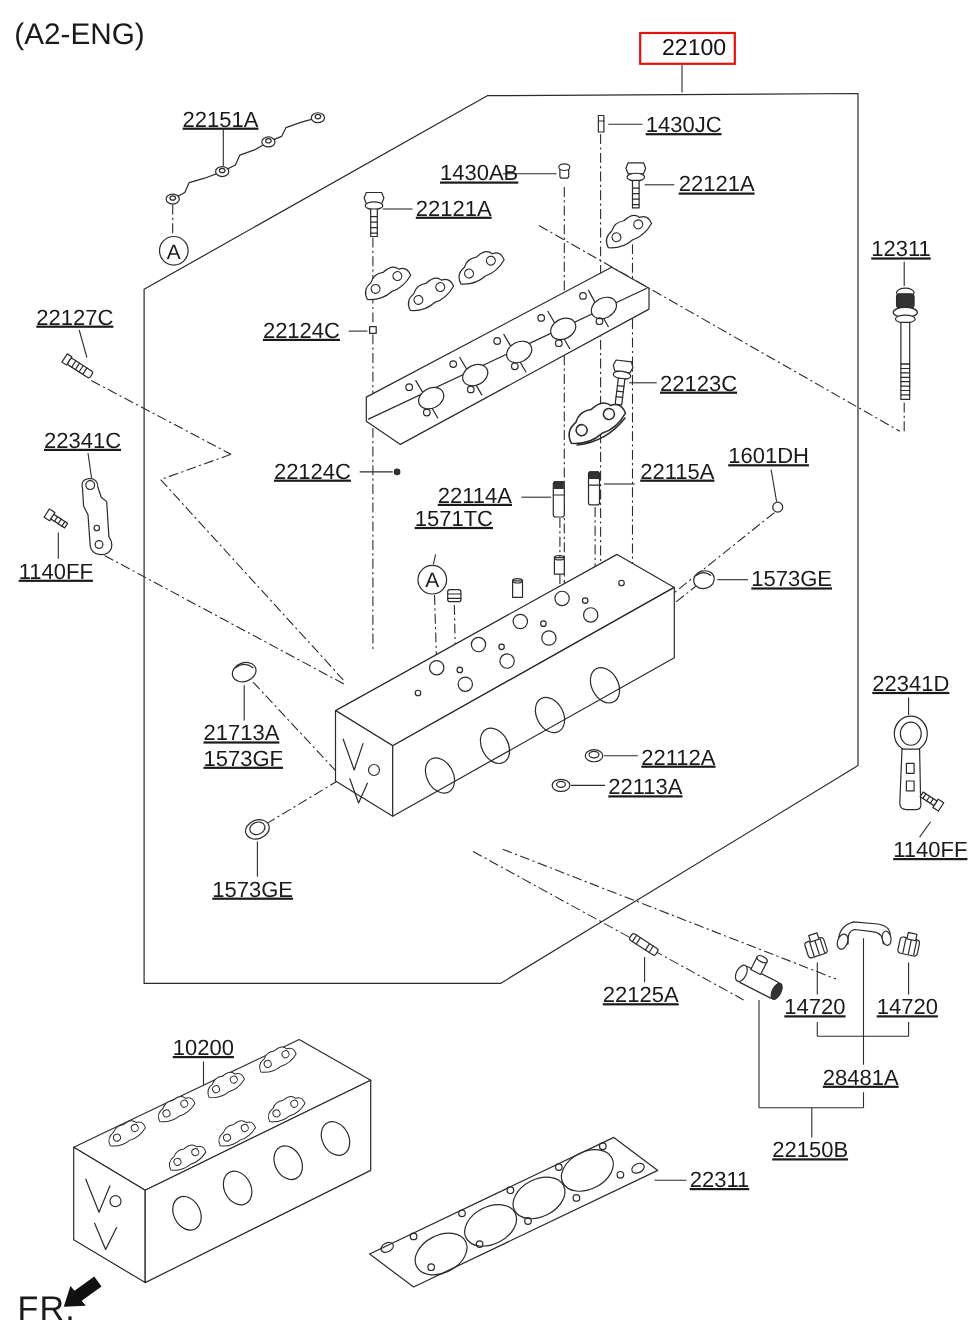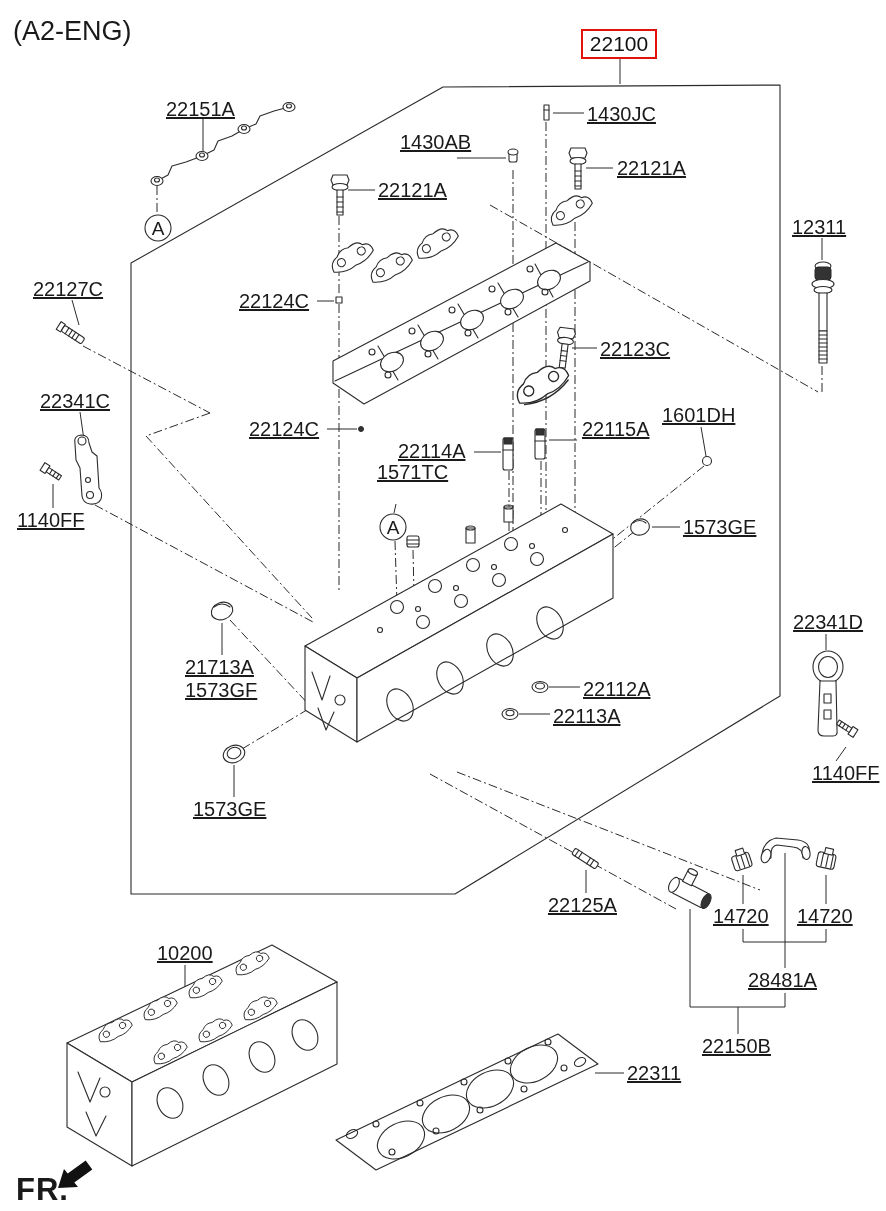--- a/index.html
+++ b/index.html
@@ -1,23 +1,23 @@
 <!DOCTYPE html>
 <html><head>
 <meta charset="utf-8">
 <style>
   html,body{margin:0;padding:0;background:#fff;}
   .stage{position:relative;width:886px;height:1211px;background:#fff;overflow:hidden;
          font-family:"Liberation Sans",sans-serif;color:#1a1a1a;}
   .art{position:absolute;left:0;top:0;}
   .lbl{position:absolute;font-size:20px;line-height:1.05;white-space:nowrap;color:#1a1a1a;text-decoration:underline;}
   .hl-box{position:absolute;left:581px;top:29px;width:72px;height:26px;border:2px solid #e3120b;
-          display:flex;align-items:center;justify-content:center;font-size:21px;color:#111;background:#fff;}
+          display:flex;align-items:center;justify-content:center;font-size:21px;color:#111;background:#fff;padding-left:12px;}
   .variant{position:absolute;left:13px;top:16px;font-size:27px;}
-  .fr{position:absolute;left:16px;top:1172px;font-size:31px;font-weight:bold;letter-spacing:1px;}
+  .fr{position:absolute;left:16px;top:1172px;font-size:31px;font-weight:normal;letter-spacing:1px;}
   .s{stroke:#2b2b2b;stroke-width:1.1;fill:none;stroke-linejoin:round;stroke-linecap:round;}
   .sf{stroke:#2b2b2b;stroke-width:1.1;fill:#fff;stroke-linejoin:round;}
   .dk{stroke:#2b2b2b;stroke-width:1;fill:#333;}
   .dd{stroke:#2b2b2b;stroke-width:1;fill:none;stroke-dasharray:9 3 2 3;}
   .ld{stroke:#2b2b2b;stroke-width:1;fill:none;}
   .amark{font-size:19px;fill:#1a1a1a;text-anchor:middle;font-family:"Liberation Sans",sans-serif;}
 </style>
 </head>
 <body>
 
@@ -438,21 +438,21 @@
 
   <polygon fill="#111" points="58,1188 64,1169 67.7,1173.5 85.7,1160.5 92.3,1169.5 74.3,1182.5 78,1187"></polygon>
 </svg>
 
 <div class="variant">(A2-ENG)</div>
 
 <div class="hl-box">22100</div>
 
 <div class="lbl" style="left:166px;top:99px">22151A</div>
 <div class="lbl" style="left:587px;top:104px">1430JC</div>
-<div class="lbl" style="left:400px;top:132px">1430AB</div>
+<div class="lbl" style="left:400px;top:148px">1430AB</div>
 <div class="lbl" style="left:378px;top:180px">22121A</div>
 <div class="lbl" style="left:617px;top:158px">22121A</div>
 <div class="lbl" style="left:792px;top:217px">12311</div>
 <div class="lbl" style="left:33px;top:279px">22127C</div>
 <div class="lbl" style="left:239px;top:291px">22124C</div>
 <div class="lbl" style="left:600px;top:339px">22123C</div>
 <div class="lbl" style="left:40px;top:391px">22341C</div>
 <div class="lbl" style="left:662px;top:405px">1601DH</div>
 <div class="lbl" style="left:249px;top:419px">22124C</div>
 <div class="lbl" style="left:398px;top:441px">22114A</div>

